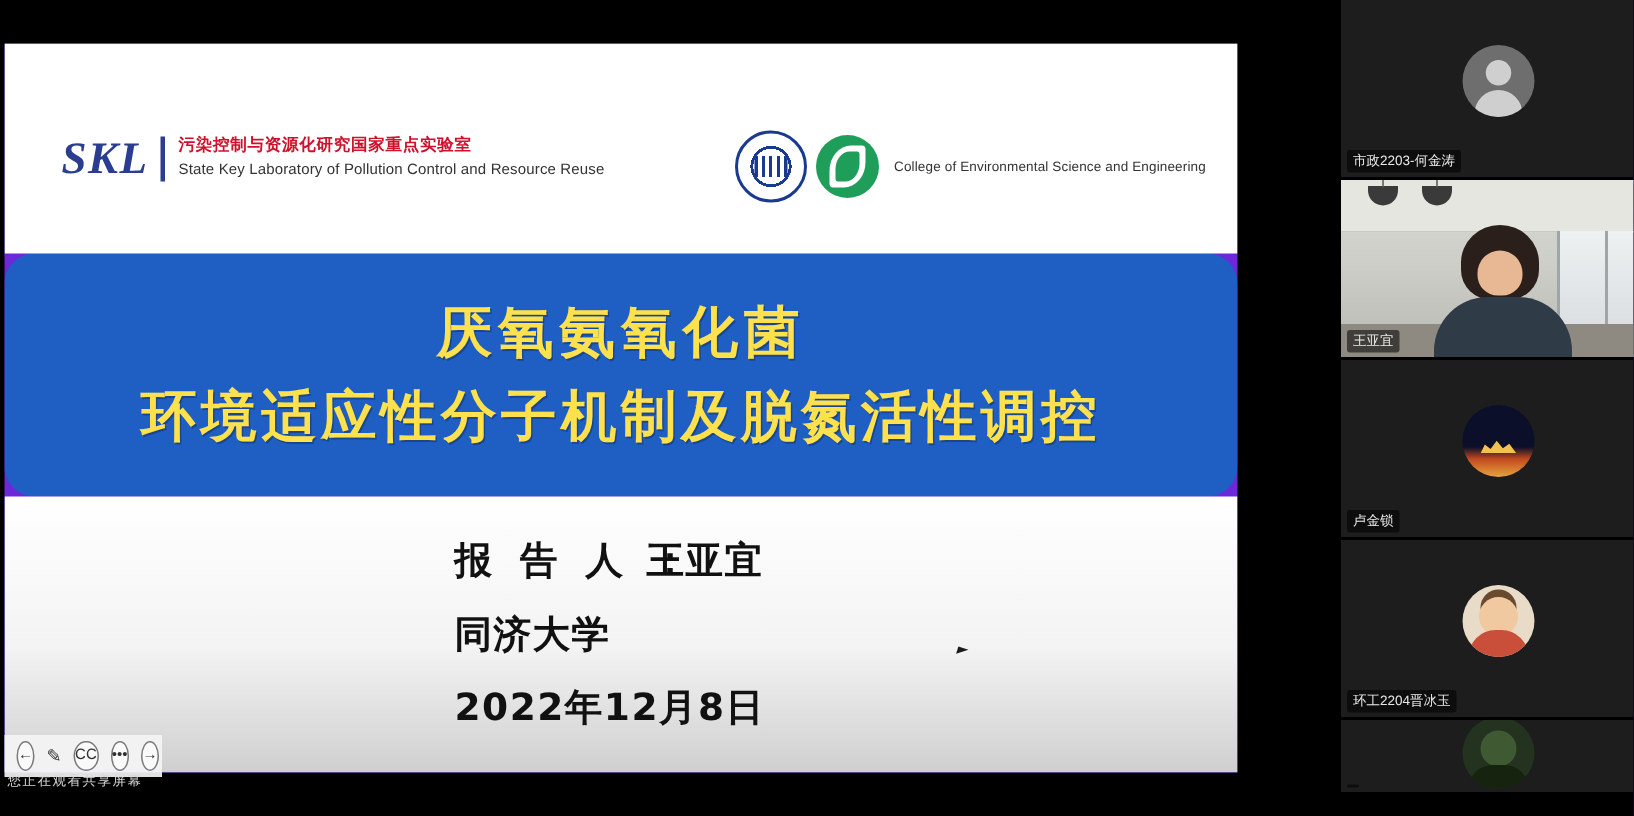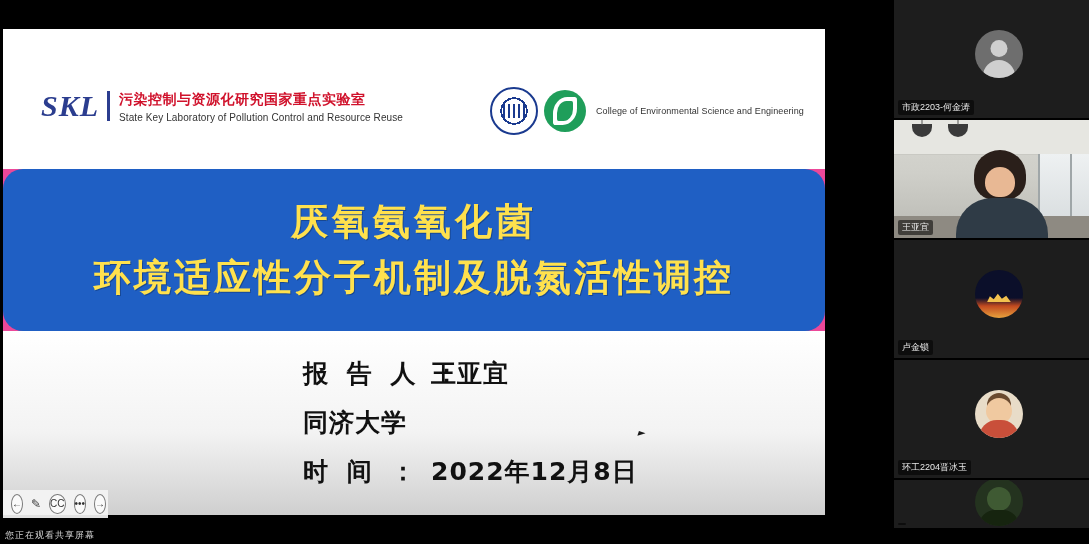--- a/index.html
+++ b/index.html
@@ -28,21 +28,21 @@
     width: 875px;
     height: 544px;
     background: #000;
   }
   .slide {
     position: absolute;
     left: 3px;
     top: 29px;
     width: 822px;
     height: 486px;
-    background: #ec4899;
+    background: #6d28d9;
     overflow: hidden;
   }
 
   
   .slide-header {
     position: relative;
     height: 140px;
     background: #ffffff;
   }
   .logo-skl {
@@ -58,21 +58,21 @@
     font-style: italic;
     font-size: 30px;
     letter-spacing: 1px;
     color: #2b3d8f;
     line-height: 1;
     padding-right: 8px;
     border-right: 3px solid #2b3d8f;
     margin-right: 9px;
   }
   .skl-text-cn {
-    font-size: 14px;
+    font-size: 11px;
     font-weight: bold;
     color: #d0112b;
     letter-spacing: 0.5px;
     line-height: 1.25;
     white-space: nowrap;
   }
   .skl-text-en {
     font-size: 10px;
     color: #333;
     letter-spacing: 0.1px;
@@ -243,21 +243,21 @@
   }
   .tb-btn.flat {
     border: none;
     background: transparent;
     border-radius: 0;
     font-size: 12px;
   }
   .share-label {
     position: absolute;
     left: 5px;
-    bottom: 2px;
+    bottom: 17px;
     font-size: 9px;
     color: #d8d8d8;
     letter-spacing: 1px;
   }
   .cursor {
     position: absolute;
     left: 638px;
     top: 432px;
     width: 0;
     height: 0;
@@ -525,21 +525,20 @@
 
       <div class="slide-body">
         <div class="info-row">
           <span class="info-label">报 告 人 ：</span>
           <span class="info-value">王亚宜</span>
         </div>
         <div class="info-row">
           <span class="info-value">同济大学</span>
         </div>
         <div class="info-row">
-          <span class="info-label">时    间 ：</span>
           <span class="info-value">2022年12月8日</span>
         </div>
       </div>
 
     </div>
 
     <div class="cursor"></div>
 
     <div class="share-toolbar">
       <div class="tb-btn">←</div>

